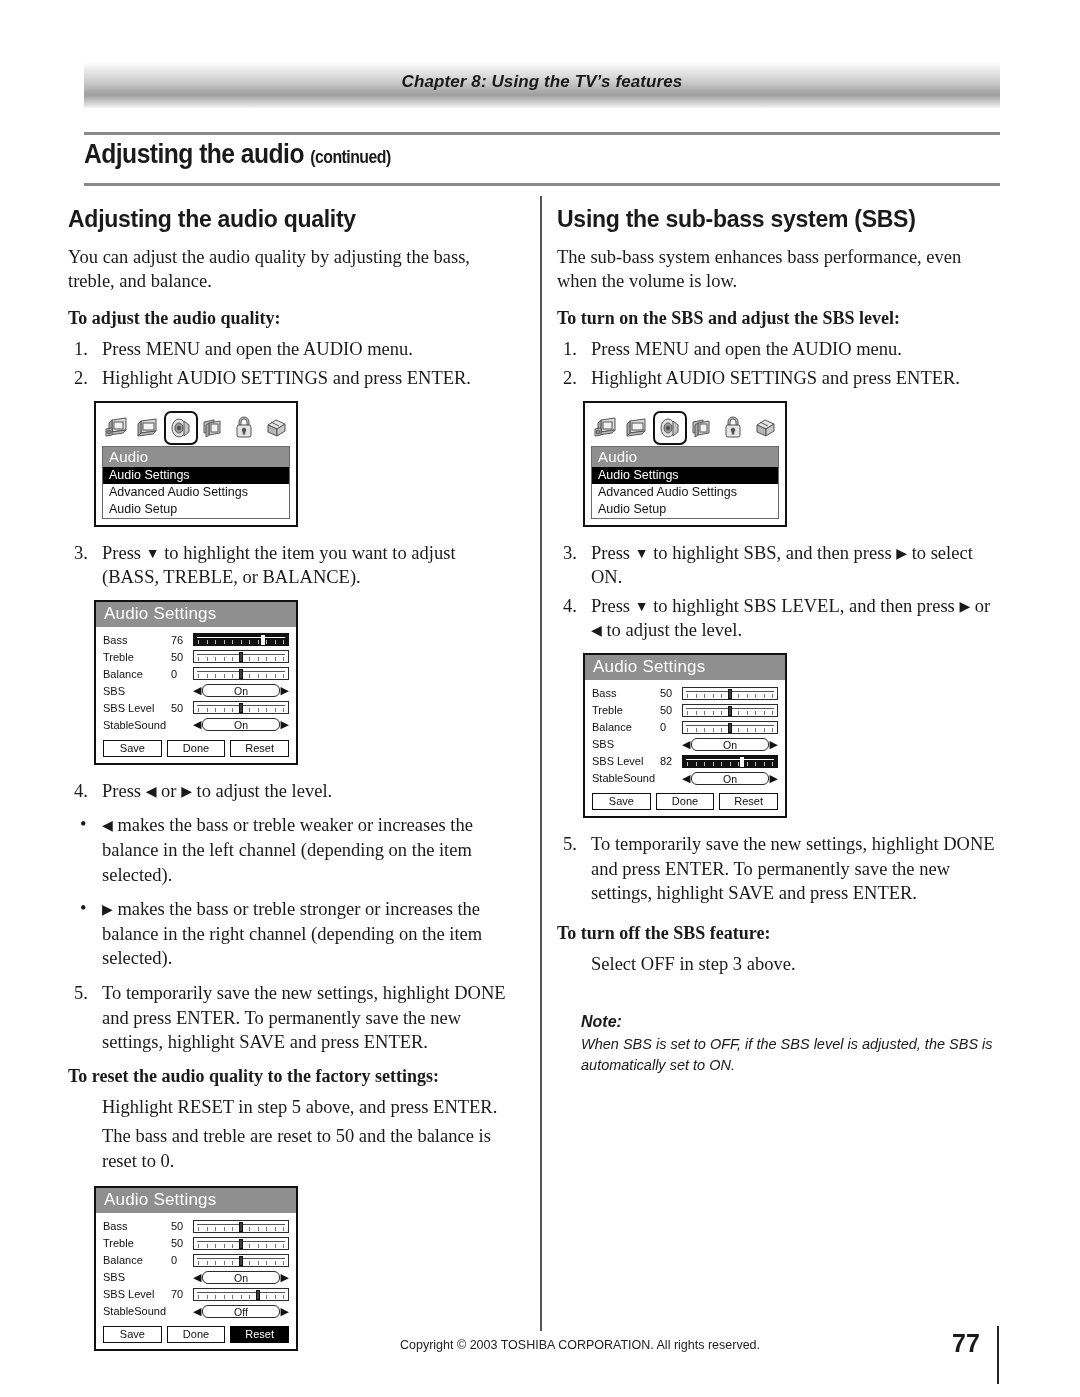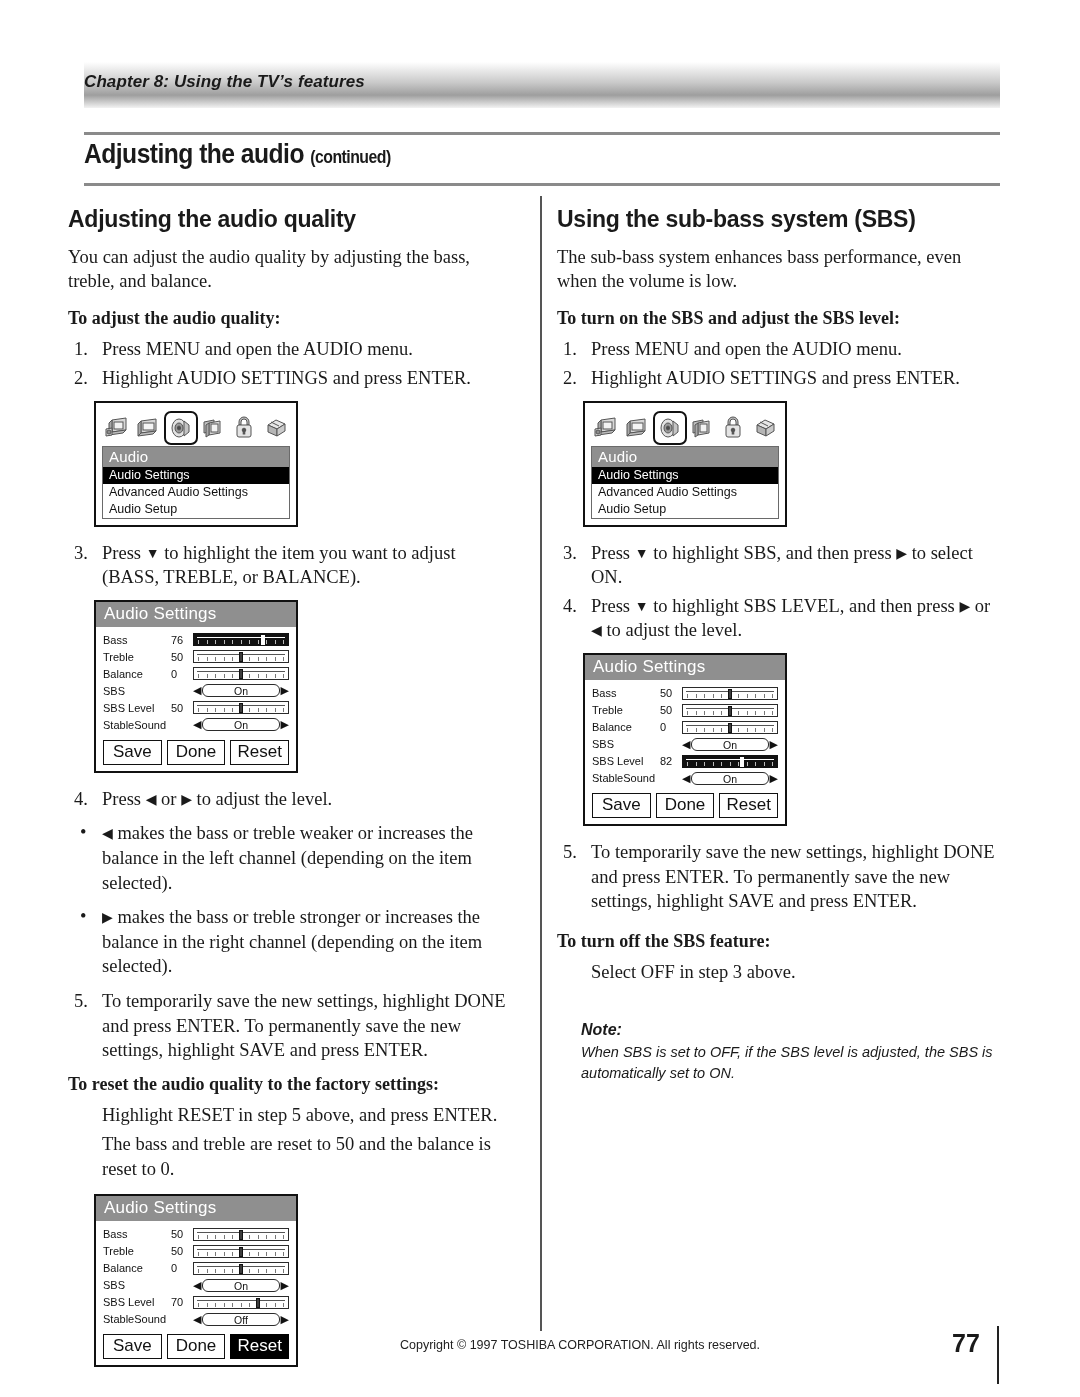--- a/index.html
+++ b/index.html
@@ -12,21 +12,21 @@
     overflow:hidden;
   }
 
   
   .hdr-band {
     position:absolute; left:84px; top:62px; width:916px; height:46px;
     background:linear-gradient(to bottom, #ffffff 0%, #c9c9c9 45%, #9e9e9e 72%, #f2f2f2 100%);
   }
   .hdr-text {
     position:absolute; left:84px; top:72px; width:916px;
-    text-align:left;
+    text-align:center;
     font-family:"Liberation Sans", sans-serif;
     font-style:italic; font-weight:bold;
     font-size:17px; letter-spacing:.1px; color:#1a1a1a;
   }
 
   
   .rule { position:absolute; background:#8a8a8a; }
   .rule-top { left:84px; top:132px; width:916px; height:3px; }
   .rule-bot { left:84px; top:183px; width:916px; height:3px; }
 
@@ -176,21 +176,21 @@
     background:#fff; text-align:center;
     font-family:"Liberation Sans", sans-serif; font-size:10.5px;
     height:13px; line-height:12px; box-sizing:border-box;
   }
 
   .btn-row {
     display:flex; gap:5px; padding:4px 7px 6px 7px;
   }
   .btn {
     flex:1; border:1px solid #111; text-align:center;
-    font-family:"Liberation Sans", sans-serif; font-size:17px;
+    font-family:"Liberation Sans", sans-serif; font-size:11px;
     padding:1px 0 2px 0; background:#fff; color:#111;
   }
   .btn.hl { background:#000; color:#fff; border-color:#000; }
 
   
   .copyright {
     position:absolute; left:400px; top:1338px;
     font-family:"Liberation Sans", sans-serif; font-size:12.5px; color:#222;
   }
   .pageno {
@@ -856,14 +856,14 @@
   <p class="subhead" style="margin-top:16px;">To turn off the SBS feature:</p>
   <p class="indent">Select OFF in step 3 above.</p>
 
   <div class="note">
     <div class="note-t">Note:</div>
     <div class="note-b">When SBS is set to OFF, if the SBS level is adjusted, the SBS is automatically set to ON.</div>
   </div>
 
 </div>
 
-<div class="copyright">Copyright © 1997 TOSHIBA CORPORATION. All rights reserved.</div>
+<div class="copyright">Copyright © 2003 TOSHIBA CORPORATION. All rights reserved.</div>
 <div class="pageno">77</div>
 
 </body></html>

